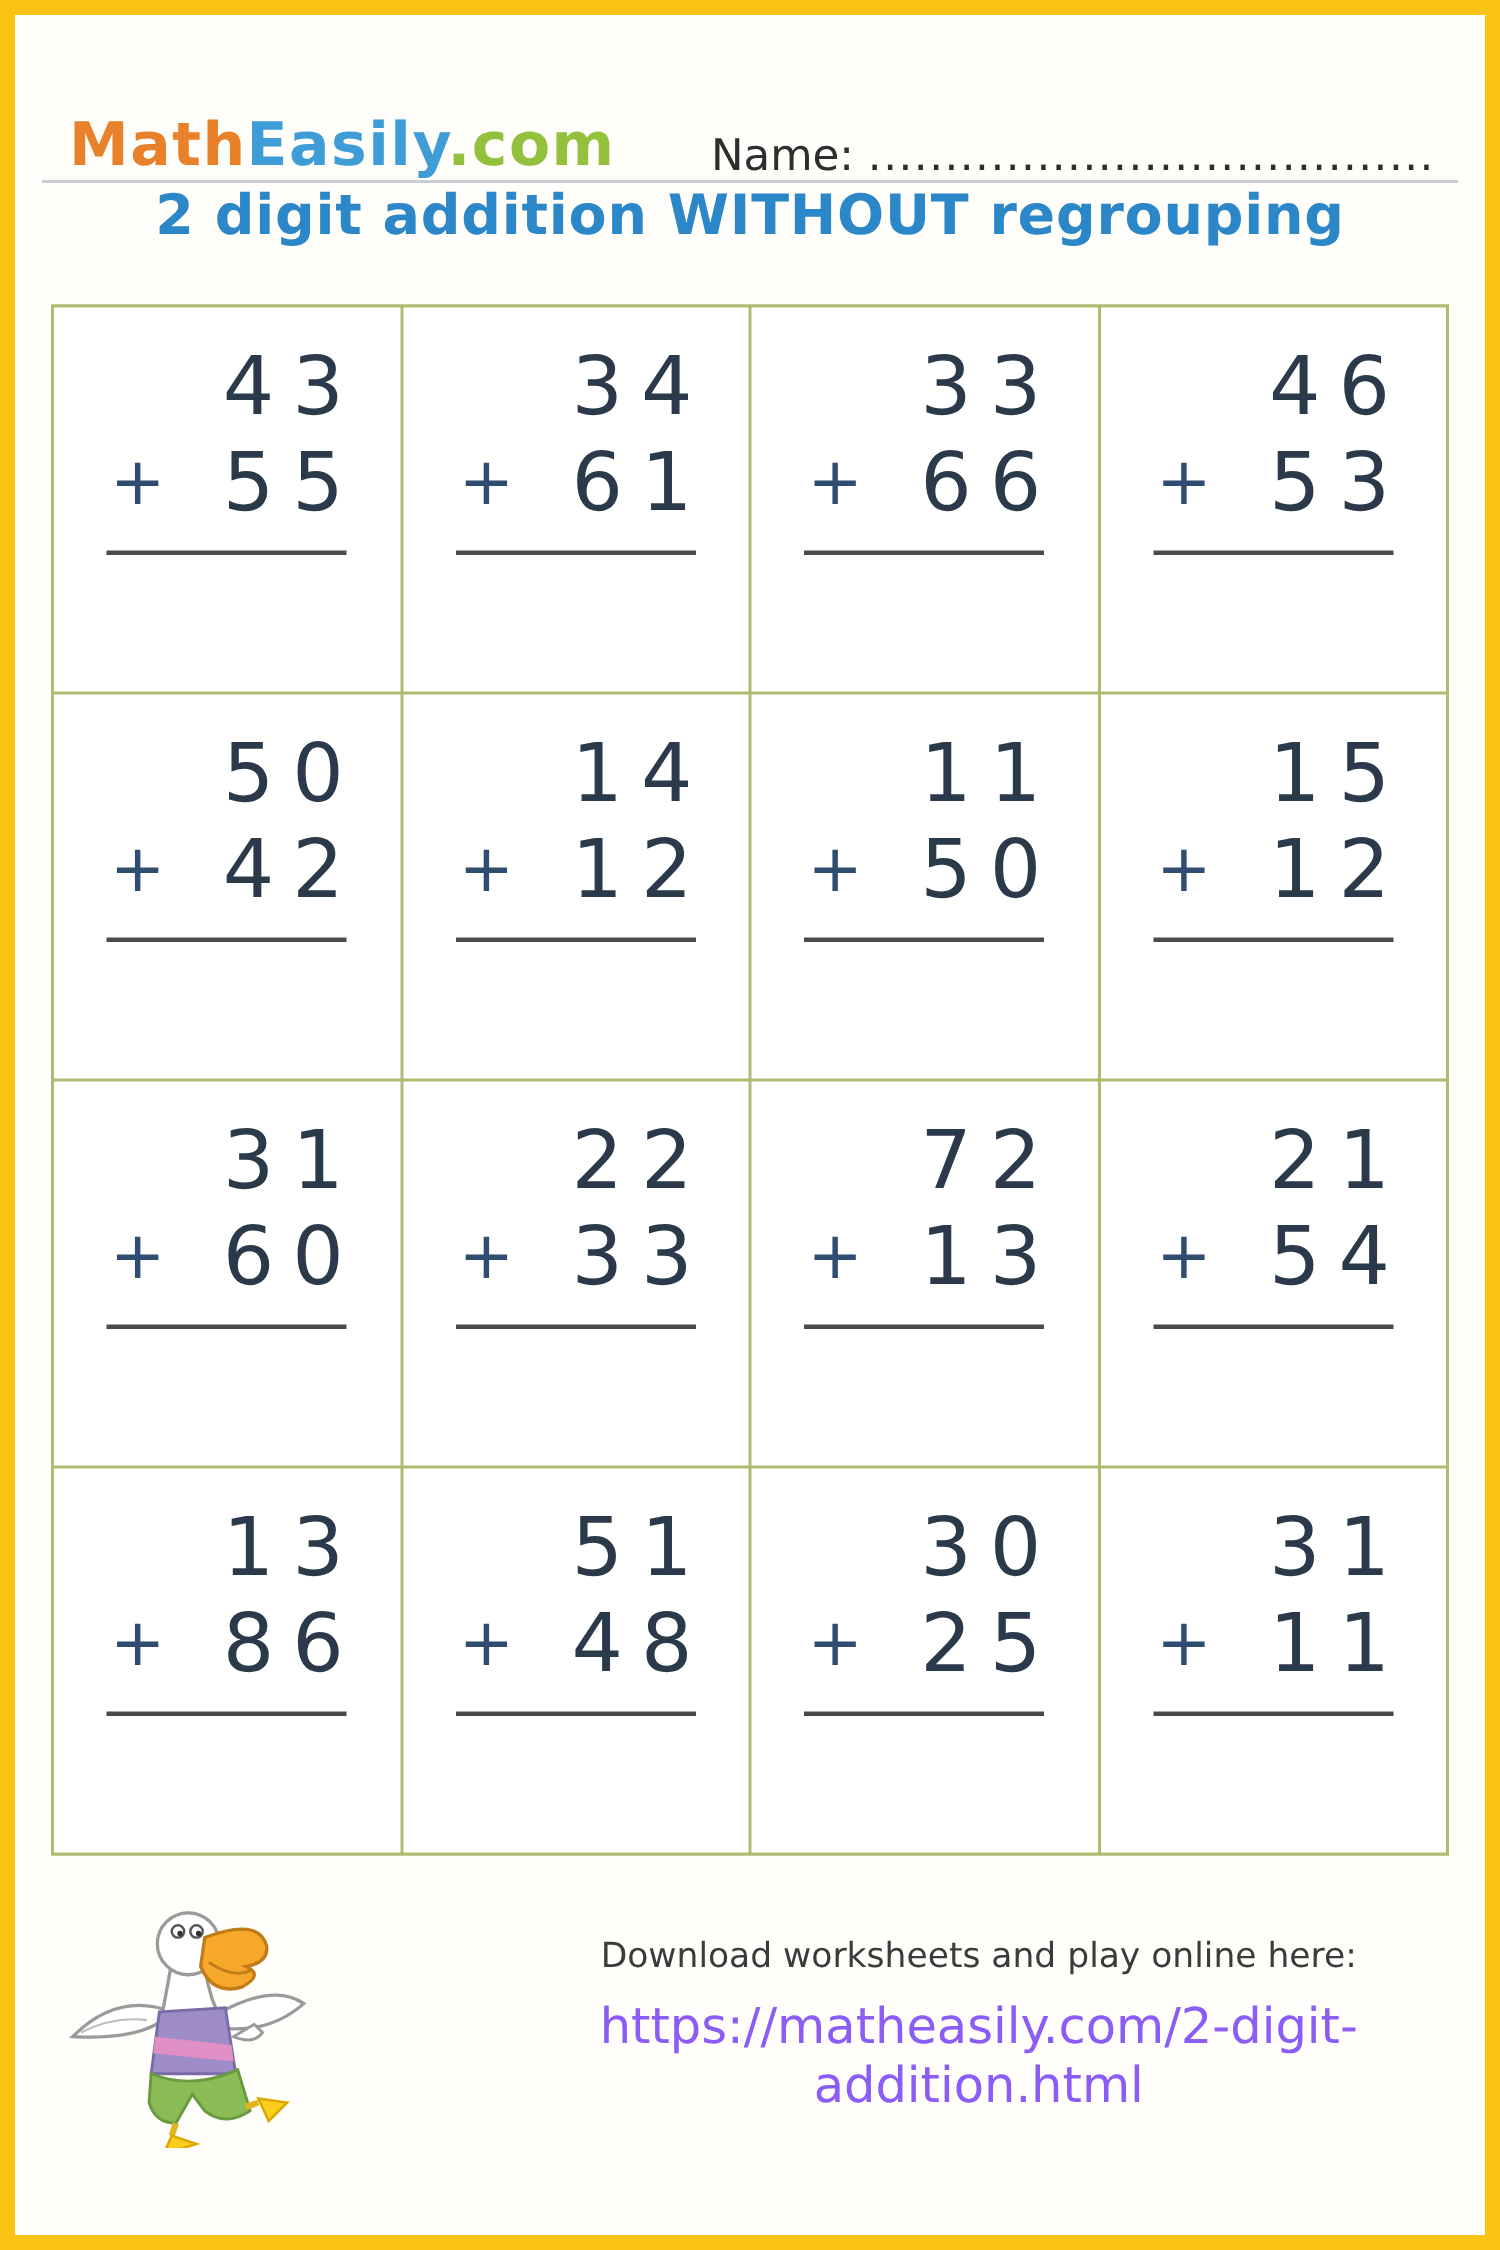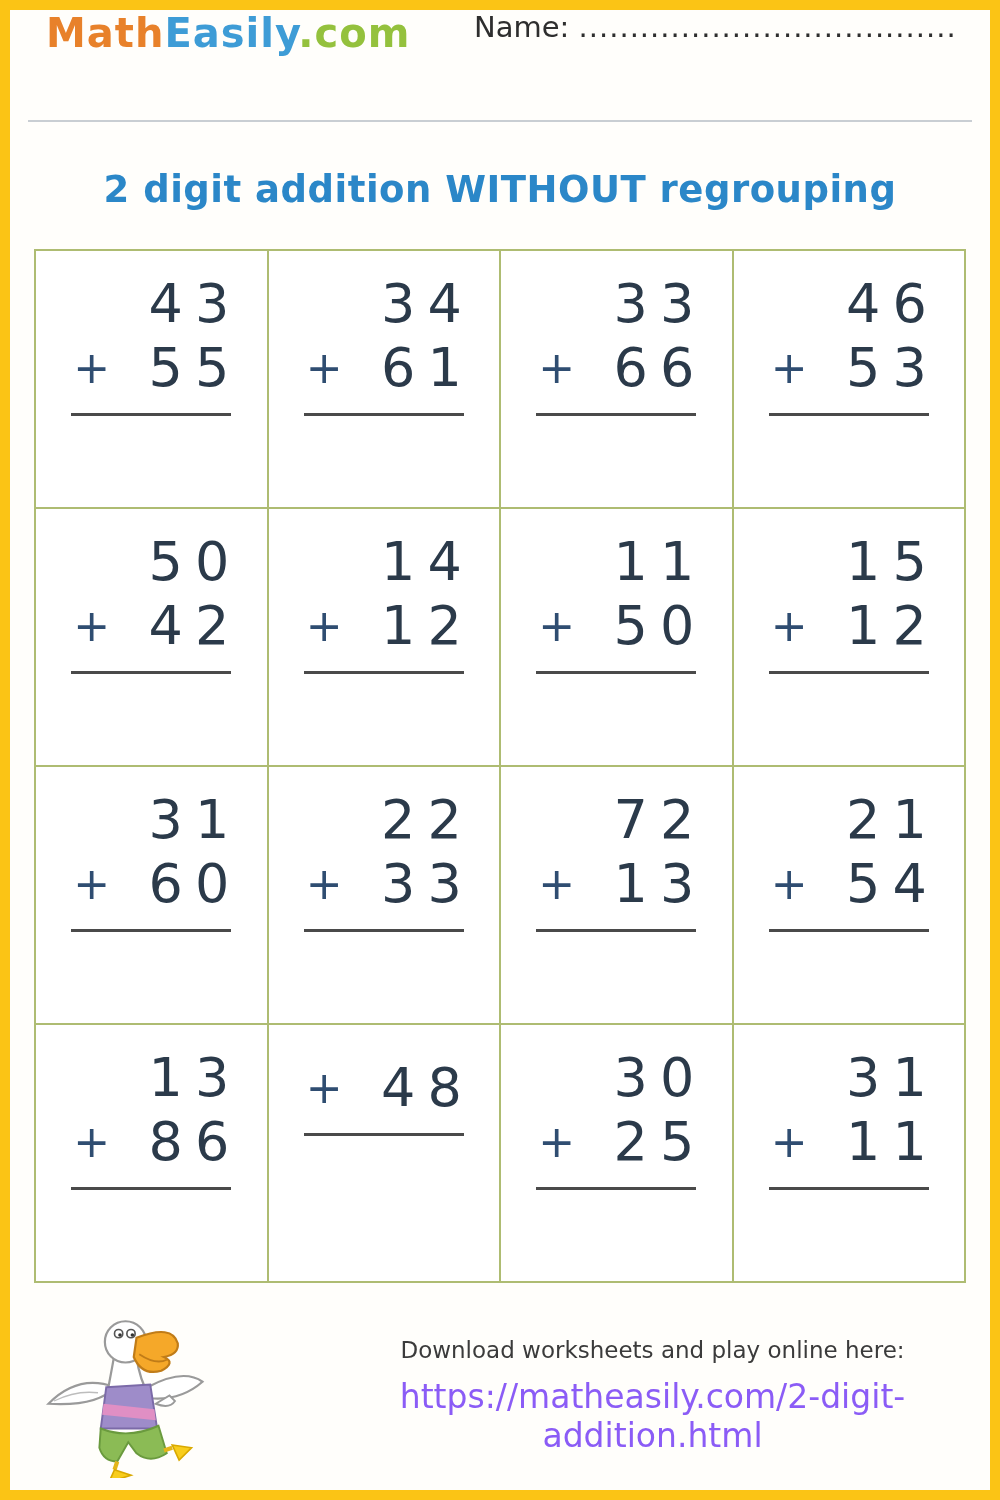--- a/index.html
+++ b/index.html
@@ -15,21 +15,21 @@
     background:#fffefb;
     overflow:hidden;
   }
   
   .header{
     height:110px;
     margin:0 18px;
     padding:0 18px;
     border-bottom:2px solid #c9ced3;
     display:flex;
-    align-items:flex-start;
+    align-items:flex-end;
     justify-content:space-between;
     gap:13px;
   }
   .logo{
     font-size:40px;
     font-weight:bold;
     letter-spacing:1px;
     white-space:nowrap;
   }
   .logo .lg-math{color:#e8812a;}
@@ -39,21 +39,20 @@
     font-size:29px;
     color:#2e2e2e;
     white-space:nowrap;
     overflow:hidden;
     max-width:480px;
   }
   .name-row .dots{letter-spacing:1px;color:#2e2e2e;}
   
   .title{
     text-align:center;
-    margin-top:46px;
     font-size:37px;
     font-weight:bold;
     color:#2b87c8;
     letter-spacing:0.5px;
   }
   
   .grid{
     display:grid;
     grid-template-columns:repeat(4,1fr);
     grid-template-rows:repeat(4,1fr);
@@ -291,20 +290,21 @@
         <span class="op">+</span>
         <span class="num">86</span>
       </div>
     </div>
     <div class="ans-line"></div>
     <div class="ans-space"></div>
   </div>
 
   <div class="cell">
     <div class="prob">
+      <div class="top-num num">51</div>
       <div class="bot-row">
         <span class="op">+</span>
         <span class="num">48</span>
       </div>
     </div>
     <div class="ans-line"></div>
     <div class="ans-space"></div>
   </div>
 
   <div class="cell">

